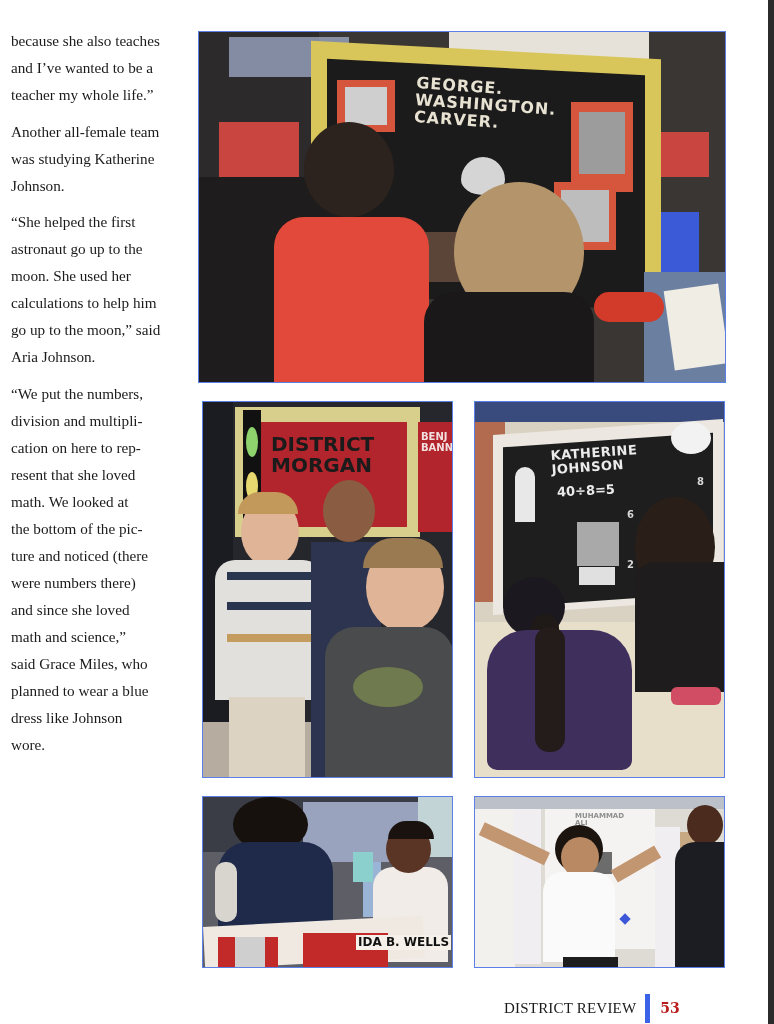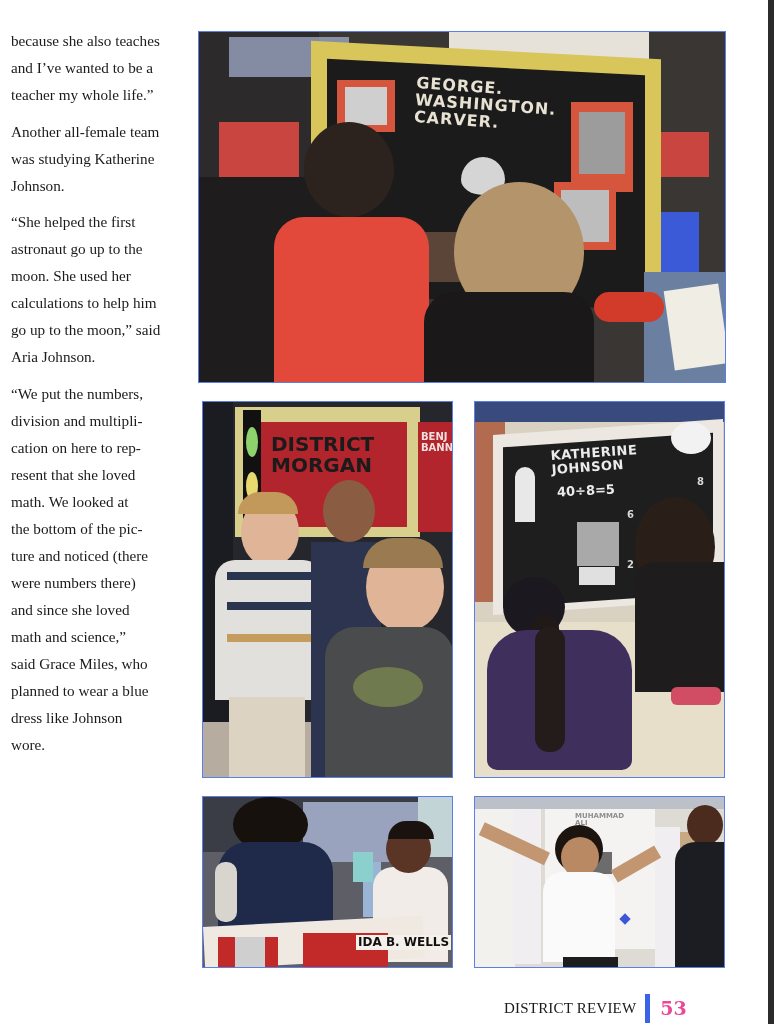--- a/index.html
+++ b/index.html
@@ -26,21 +26,21 @@
       position: absolute; font-family: "DejaVu Sans", sans-serif; font-weight: bold;
       letter-spacing: 1px; line-height: 1.05;
     }
     .footer {
       position: absolute; left: 504px; top: 995px; height: 26px; display: flex; align-items: center;
     }
     .footer-title {
       font-family: "Liberation Serif", serif; font-size: 15px; color: #1a1a1a; letter-spacing: 0.2px;
     }
     .footer-bar { width: 5px; height: 29px; background: #3a63e8; margin: 0 10px 0 9px; }
-    .footer-page { font-family: "DejaVu Serif", serif; font-weight: bold; font-size: 19px; color: #ec4899; }
+    .footer-page { font-family: "DejaVu Serif", serif; font-weight: bold; font-size: 14px; color: #b91c1c; }
     .blob { position: absolute; border-radius: 50%; }
     .rect { position: absolute; }
   </style>
 </head>
 <body>
 
 <div class="right-edge"></div>
 
 <div class="text-col">
   <p>because she also teaches

